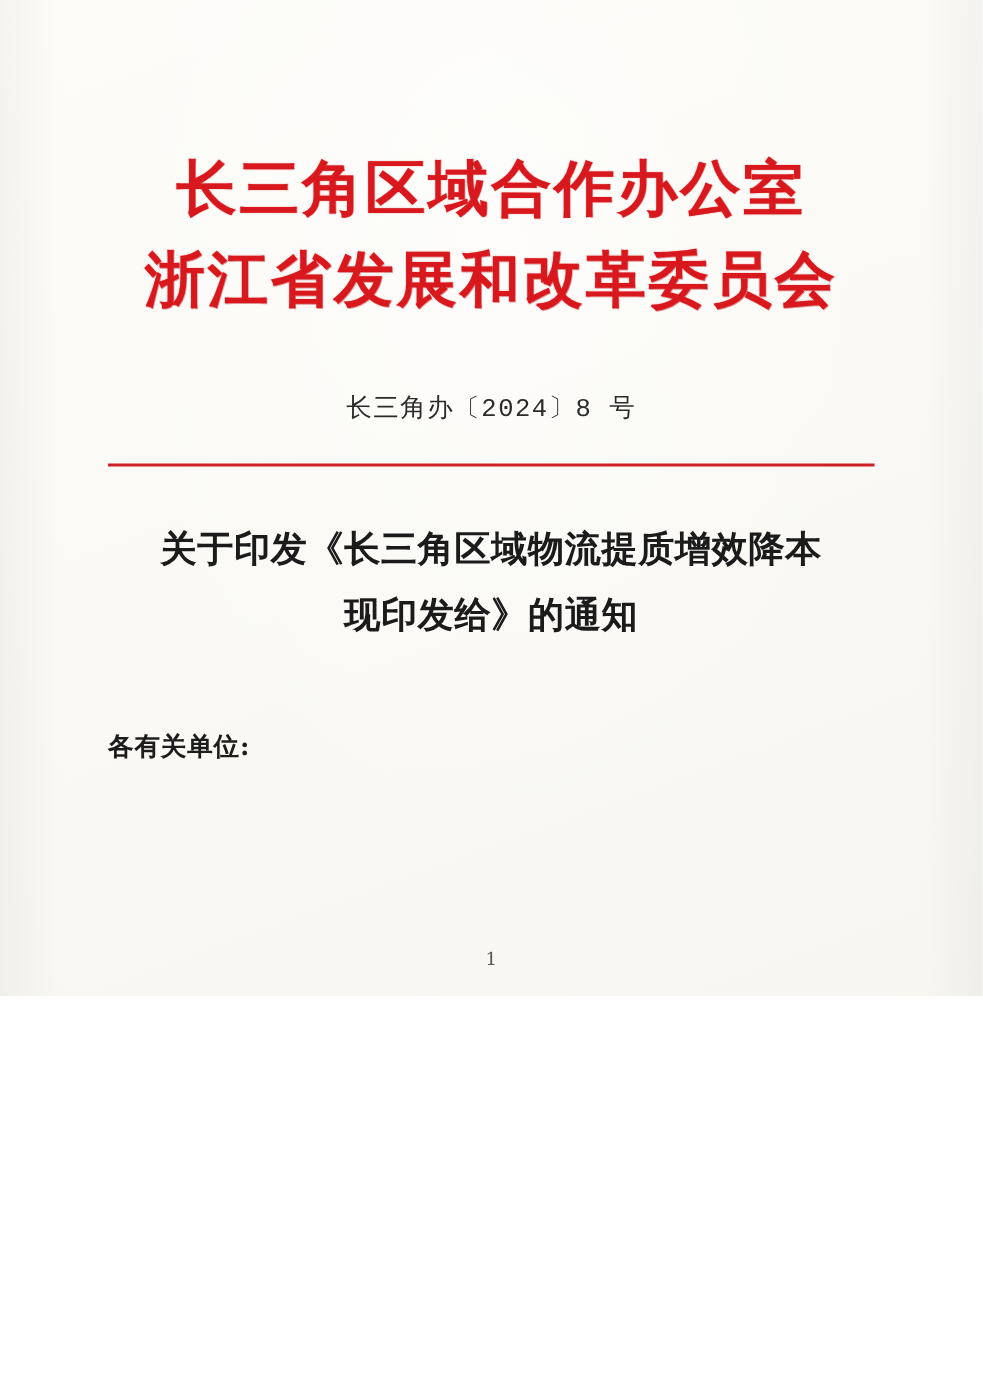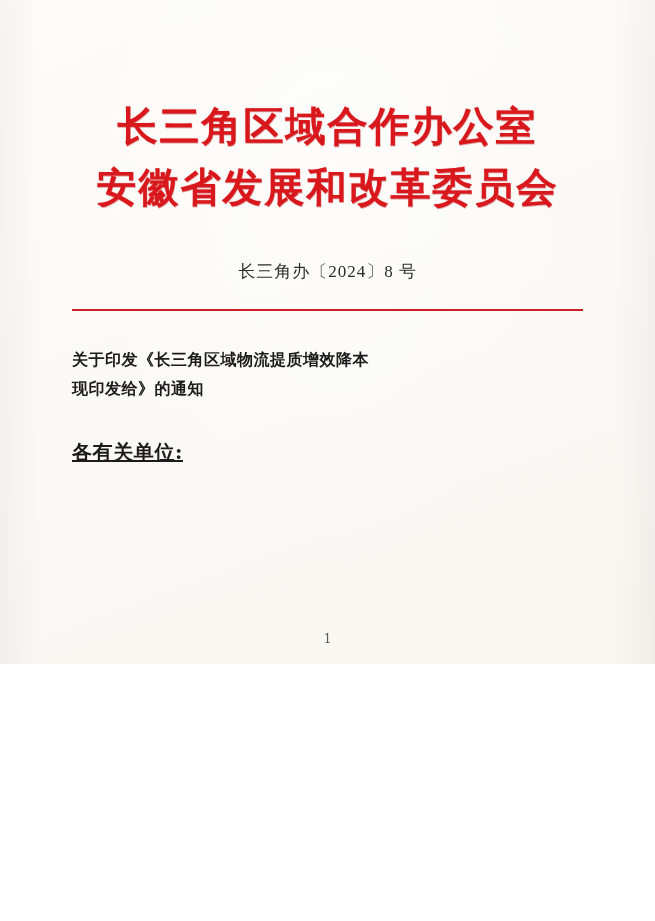--- a/index.html
+++ b/index.html
@@ -50,49 +50,48 @@
     letter-spacing: 2px;
     white-space: nowrap;
     text-shadow: 0 0 1px rgba(216,24,28,0.55), 0.5px 0.5px 0 rgba(170,10,14,0.35);
   }
   .doc-number {
     margin-top: 42px;
     text-align: center;
     font-size: 17px;
     color: #2b2b2b;
     letter-spacing: 1px;
-    font-family: Liberation Serif, serif;
+    font-family: Liberation Mono, monospace;
   }
   .red-rule {
     margin: 26px 0 0 0;
     height: 2px;
     background: #cf2025;
     width: 100%;
   }
   .title-block {
     margin-top: 34px;
-    text-align: left;
+    text-align: center;
     font-family: Liberation Sans, sans-serif;
     font-weight: bold;
-    font-size: 16px;
+    font-size: 24px;
     line-height: 1.85;
     color: #1b1b1b;
     letter-spacing: 0.5px;
   }
   .title-line-2 {
     display: block;
   }
   .body-block {
-    margin-top: 28px;
+    margin-top: 48px;
     font-family: "DejaVu Serif", "Liberation Serif", serif;
-    font-size: 20px;
+    font-size: 17px;
     line-height: 2.05;
     color: #1c1c1c;
     letter-spacing: 0.6px;
-    text-decoration: underline;
   }
   .salutation {
     margin: 0 0 2px 0;
     font-weight: bold;
   }
   .para {
     margin: 0;
     text-align: justify;
     text-justify: inter-character;
   }
@@ -111,21 +110,21 @@
   }
 </style>
 </head>
 <body>
 
 <div class="page">
   <div class="content">
 
     <div class="masthead">
       <div class="masthead-line">长三角区域合作办公室</div>
-      <div class="masthead-line">安徽省发展和改革委员会</div>
+      <div class="masthead-line">浙江省发展和改革委员会</div>
     </div>
 
     <div class="doc-number">长三角办〔2024〕8 号</div>
 
     <div class="red-rule"></div>
 
     <div class="title-block">
       <span>关于印发《长三角区域物流提质增效降本</span>
       <span class="title-line-2">现印发给》的通知</span>
     </div>

